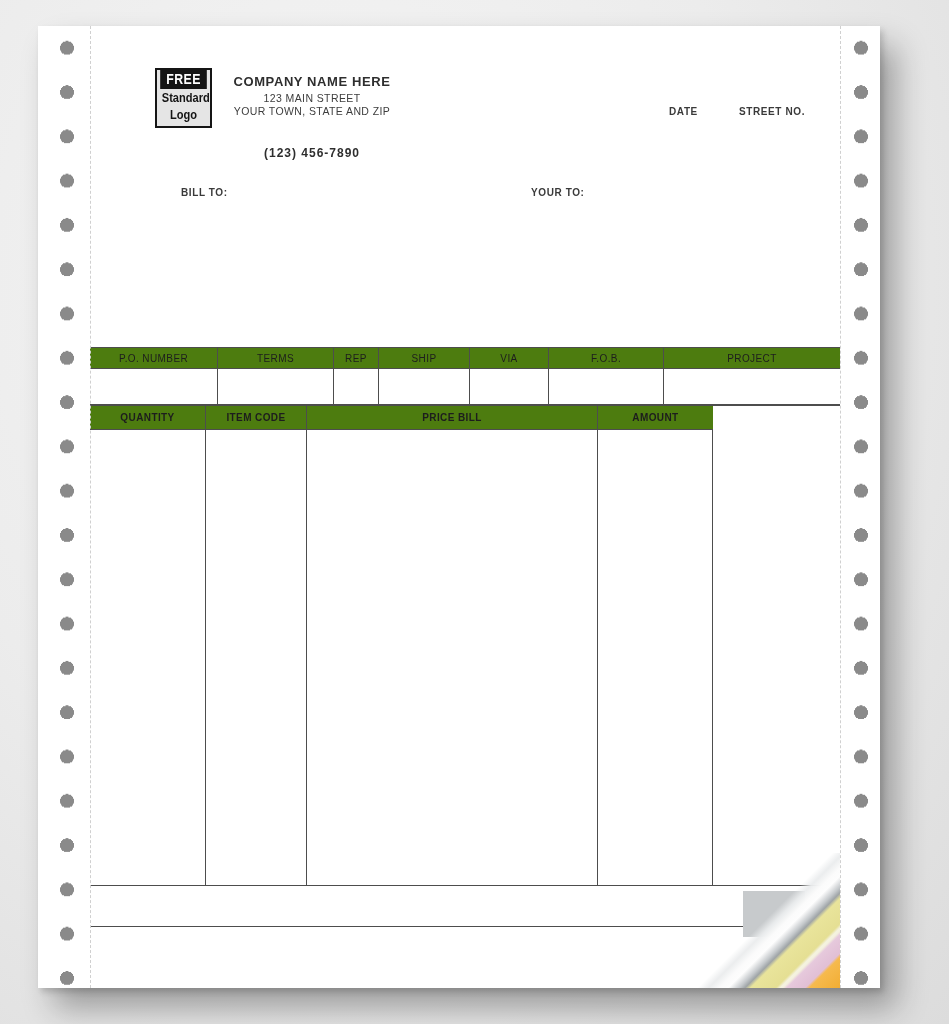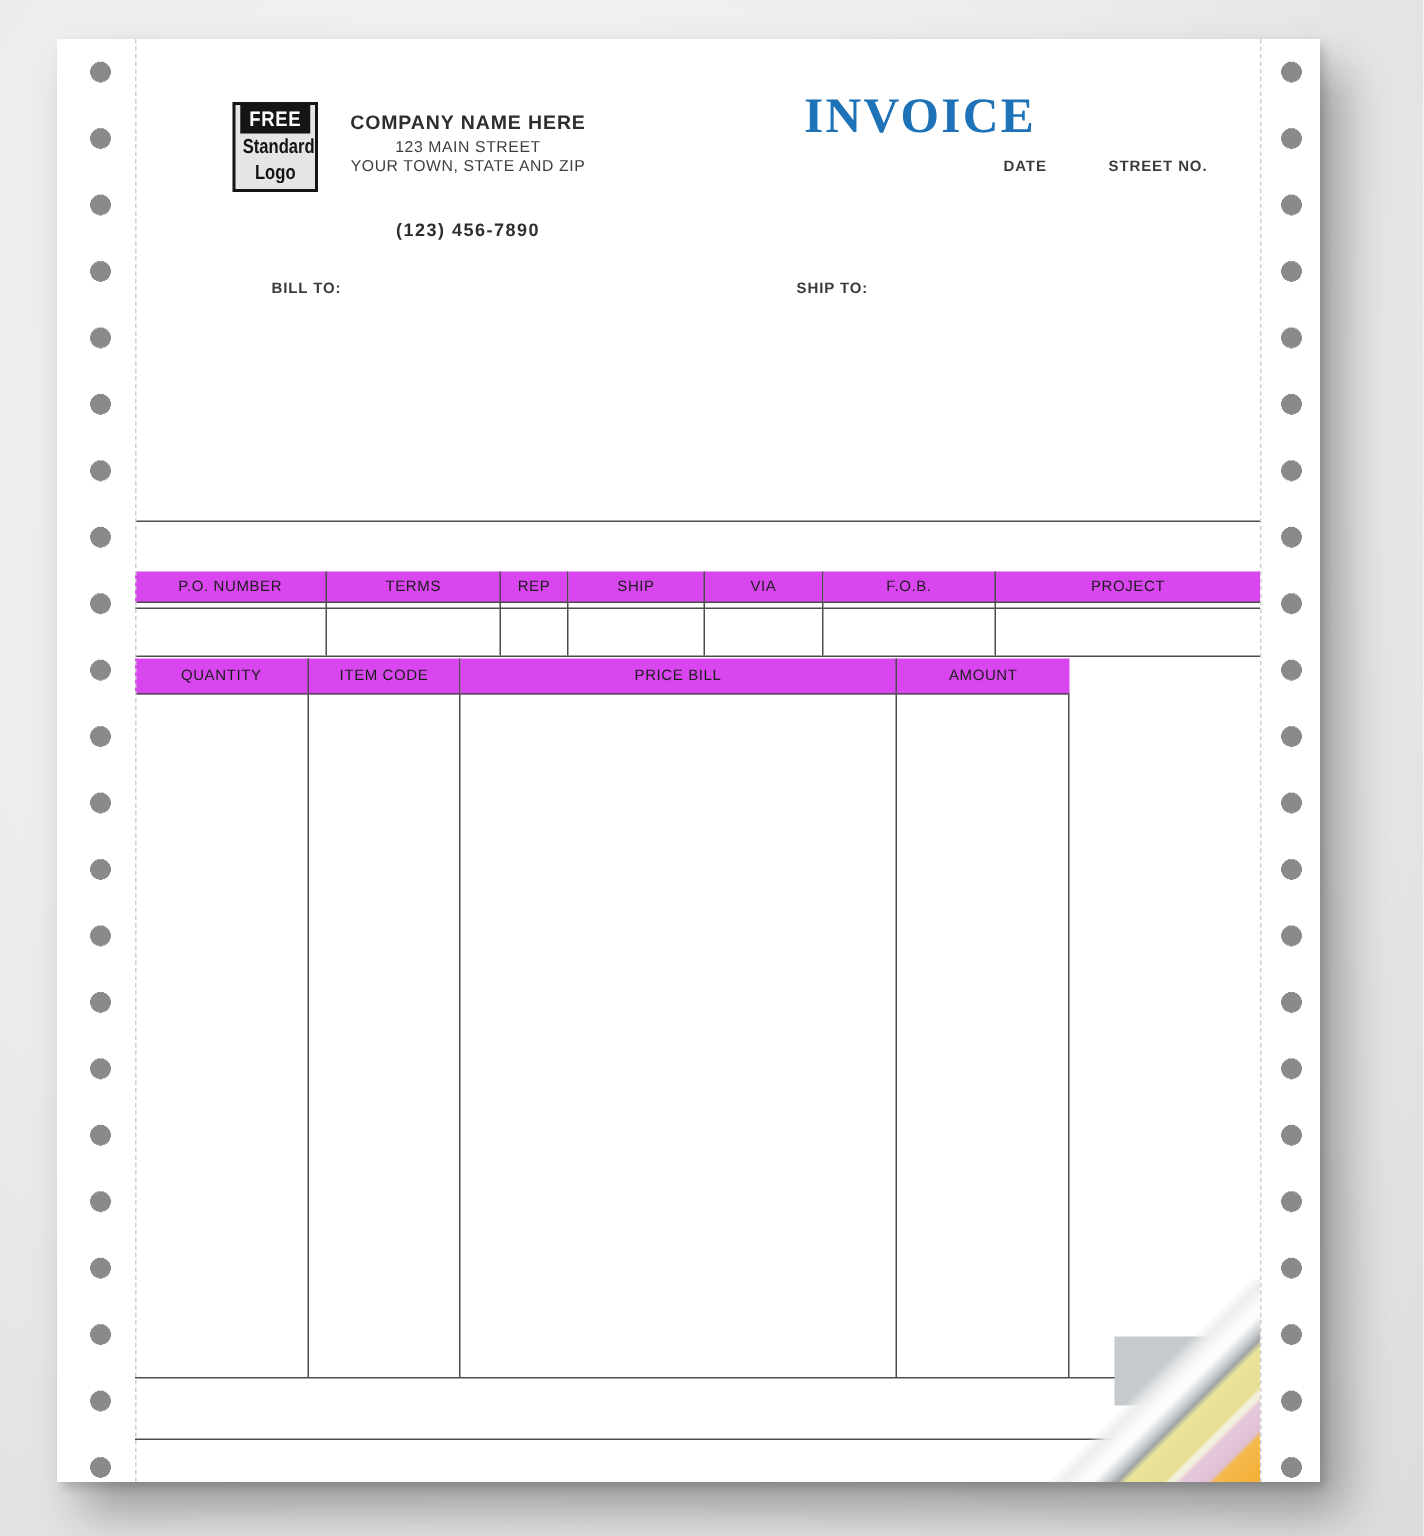--- a/index.html
+++ b/index.html
@@ -60,28 +60,28 @@
   .shipto-label{left:493px;top:161px;}
 
   
   .tbl{position:absolute;left:52px;width:750px;box-sizing:border-box;z-index:5;}
   .row{display:grid;}
   .t1cols{grid-template-columns:128px 116px 45px 91px 79px 115px 176px;}
   .t2cols{grid-template-columns:116px 101px 291px 115px 127px;}
   .cell{box-sizing:border-box;display:flex;align-items:center;justify-content:center;}
   .cell.vline{border-right:1px solid #4d4d4d;}
   .cell:last-child{border-right:none;}
-  .hdr{background:#d946ef;font-size:10px;letter-spacing:0.4px;color:#1d1d1d;margin-top:33px;}
+  .hdr{background:#4d7c0f;font-size:10px;letter-spacing:0.4px;color:#1d1d1d;}
 
   .table1{top:321px;border-top:1px solid #4d4d4d;border-bottom:1px solid #4d4d4d;}
   .table1 .hdr-row .cell{height:21px;border-bottom:1px solid #4d4d4d;}
   .table1 .blank-row .cell{height:35px;}
 
   .table2{top:379px;border-top:1px solid #4d4d4d;border-bottom:1px solid #4d4d4d;}
-  .table2 .hdr-row .cell{height:24px;border-bottom:1px solid #4d4d4d;}
+  .table2 .hdr-row .cell{height:24px;border-bottom:1px solid #4d4d4d;font-weight:bold;}
   .table2 .body-row .cell{height:455px;}
   .total-row{display:grid;grid-template-columns:508px 115px 127px;border-top:1px solid #4d4d4d;}
   .total-row .cell{height:40px;}
   .total-cell{border-left:1px solid #4d4d4d;border-right:1px solid #4d4d4d;
     font-size:22px;letter-spacing:1.5px;color:#333;}
 
   
   .peel{position:absolute;left:657px;top:827px;width:145px;height:135px;z-index:20;}
   .peel-square{position:absolute;left:48px;top:38px;width:62px;height:46px;background:#c7cacc;}
   .peel-bands{position:absolute;inset:0;
@@ -112,25 +112,24 @@
       <div class="logo-bot">Logo</div>
     </div>
 
     <div class="company">
       <div class="company-name">COMPANY NAME HERE</div>
       <div class="company-addr">123 MAIN STREET</div>
       <div class="company-addr">YOUR TOWN, STATE AND ZIP</div>
     </div>
     <div class="company-phone">(123) 456-7890</div>
 
-    <div class="invoice-title">INVOICE</div>
     <div class="small-label date-label">DATE</div>
     <div class="small-label invno-label">STREET NO.</div>
     <div class="small-label billto-label">BILL TO:</div>
-    <div class="small-label shipto-label">SHIP TO:</div>
+    <div class="small-label shipto-label">YOUR TO:</div>
 
     <div class="tbl table1">
       <div class="row t1cols hdr-row">
         <div class="cell hdr vline">P.O. NUMBER</div>
         <div class="cell hdr vline">TERMS</div>
         <div class="cell hdr vline">REP</div>
         <div class="cell hdr vline">SHIP</div>
         <div class="cell hdr vline">VIA</div>
         <div class="cell hdr vline">F.O.B.</div>
         <div class="cell hdr">PROJECT</div>

